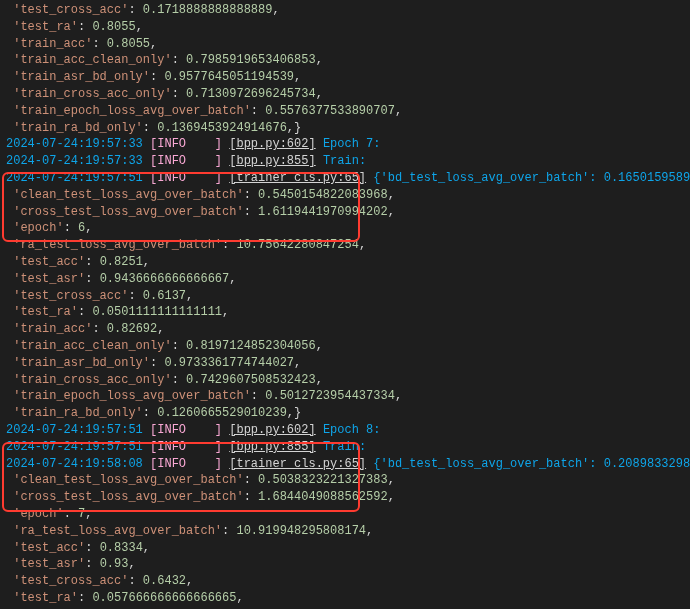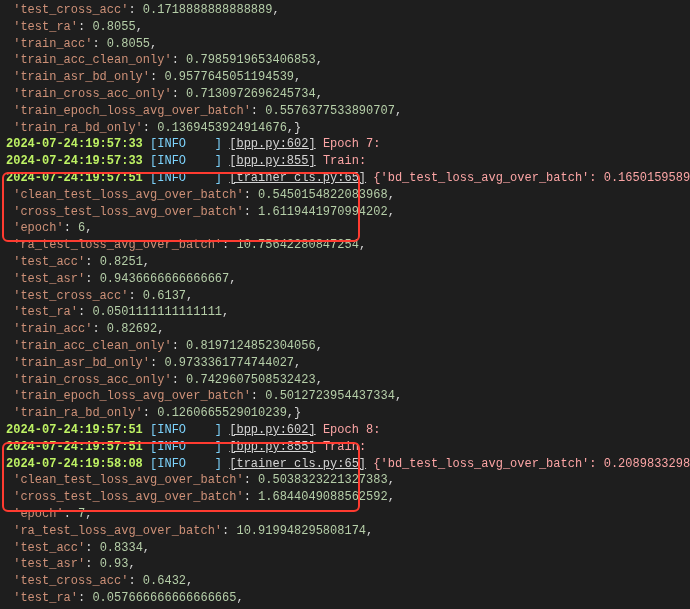--- a/index.html
+++ b/index.html
@@ -18,24 +18,24 @@
     padding: 2px 6px;
     white-space: pre;
   }
   .line {
     display: block;
     white-space: pre;
   }
   .key { color: #ce9178; }    
   .num { color: #b5cea8; }    
   .punct { color: #d4d4d4; }
-  .ts { color: #bef264; font-weight: bold; }
-  .lvl { color: #7dd3fc; font-family: Liberation Mono, monospace; }
+  .ts { color: #0ea5e9; }
+  .lvl { color: #f9a8d4; font-family: Liberation Mono, monospace; }
   .src { color: #d4d4d4; text-decoration: underline; }
-  .msg { color: #fca5a5; }
+  .msg { color: #0ea5e9; }
   .hl-box {
     position: absolute;
     border: 2px solid #ff3b30;
     border-radius: 6px;
     pointer-events: none;
     box-sizing: border-box;
   }
   .container {
     position: relative;
     width: 690px;

